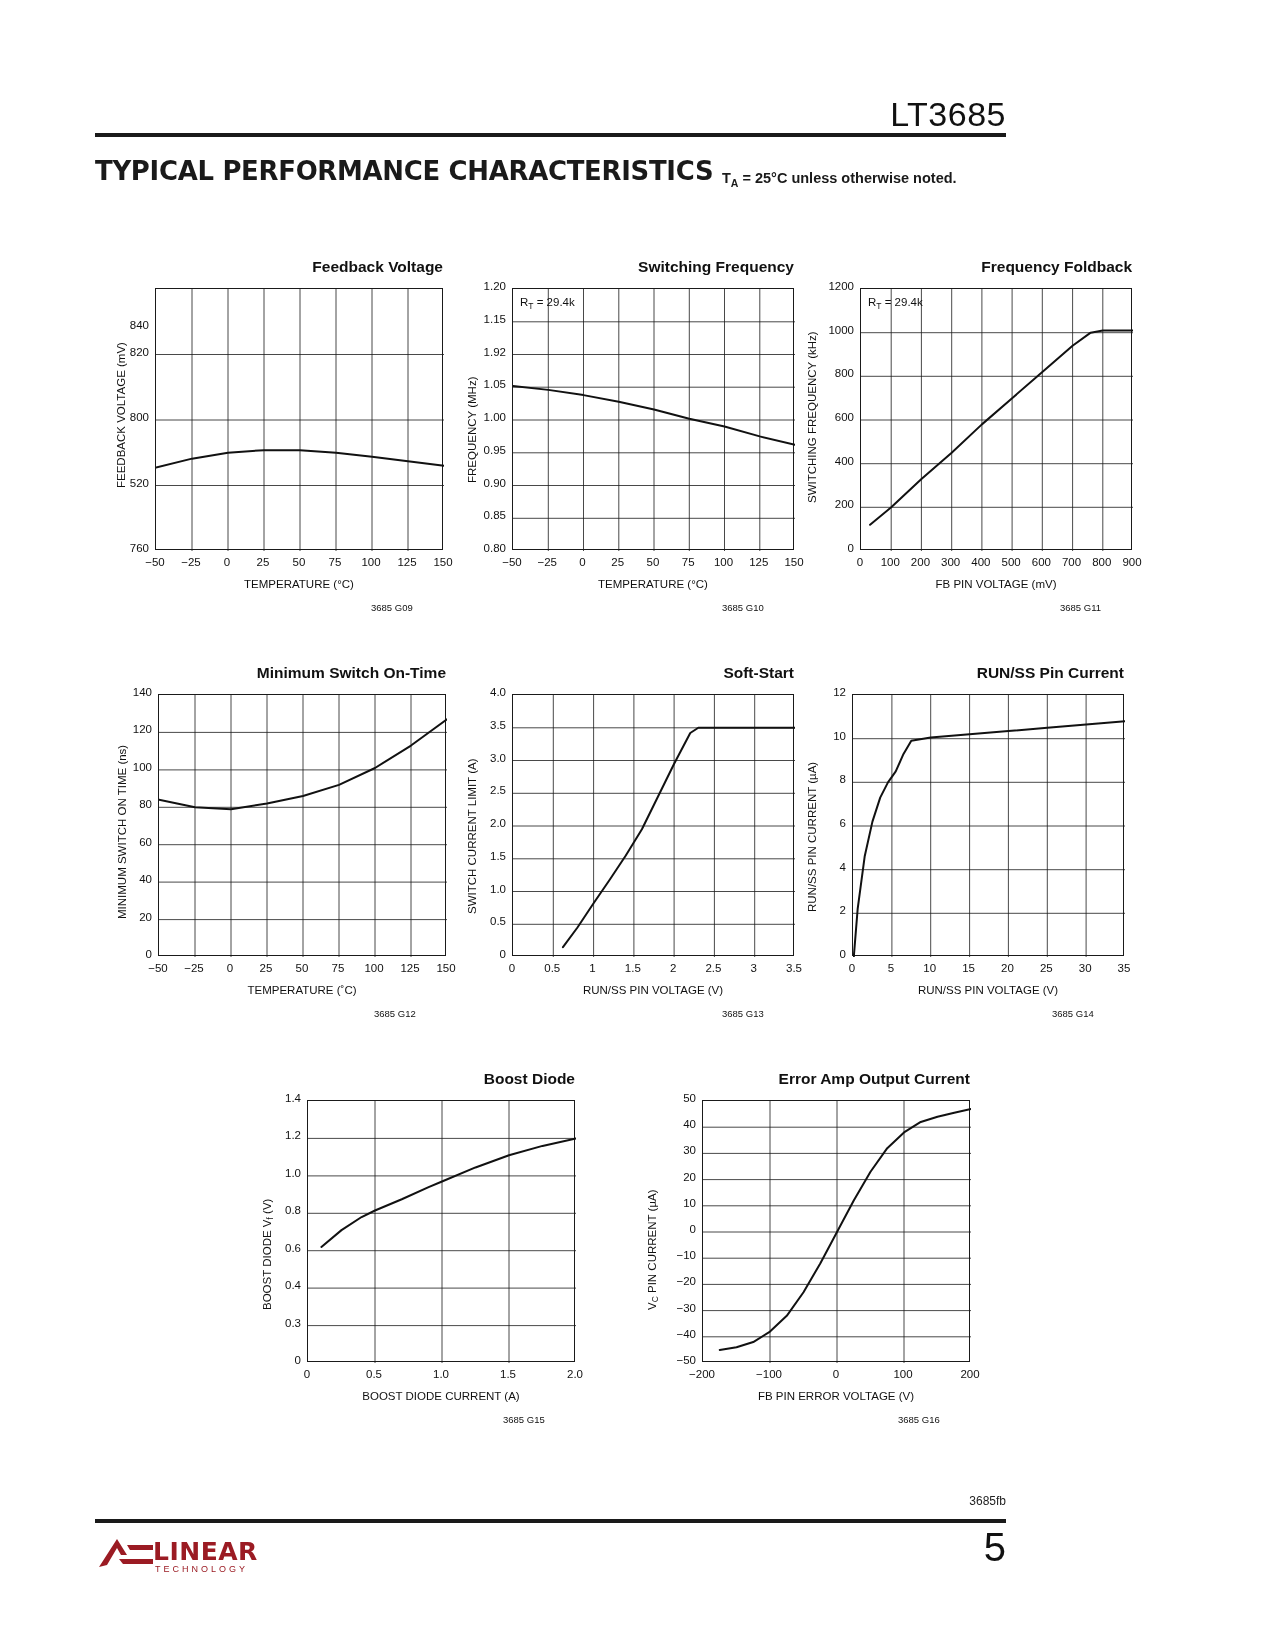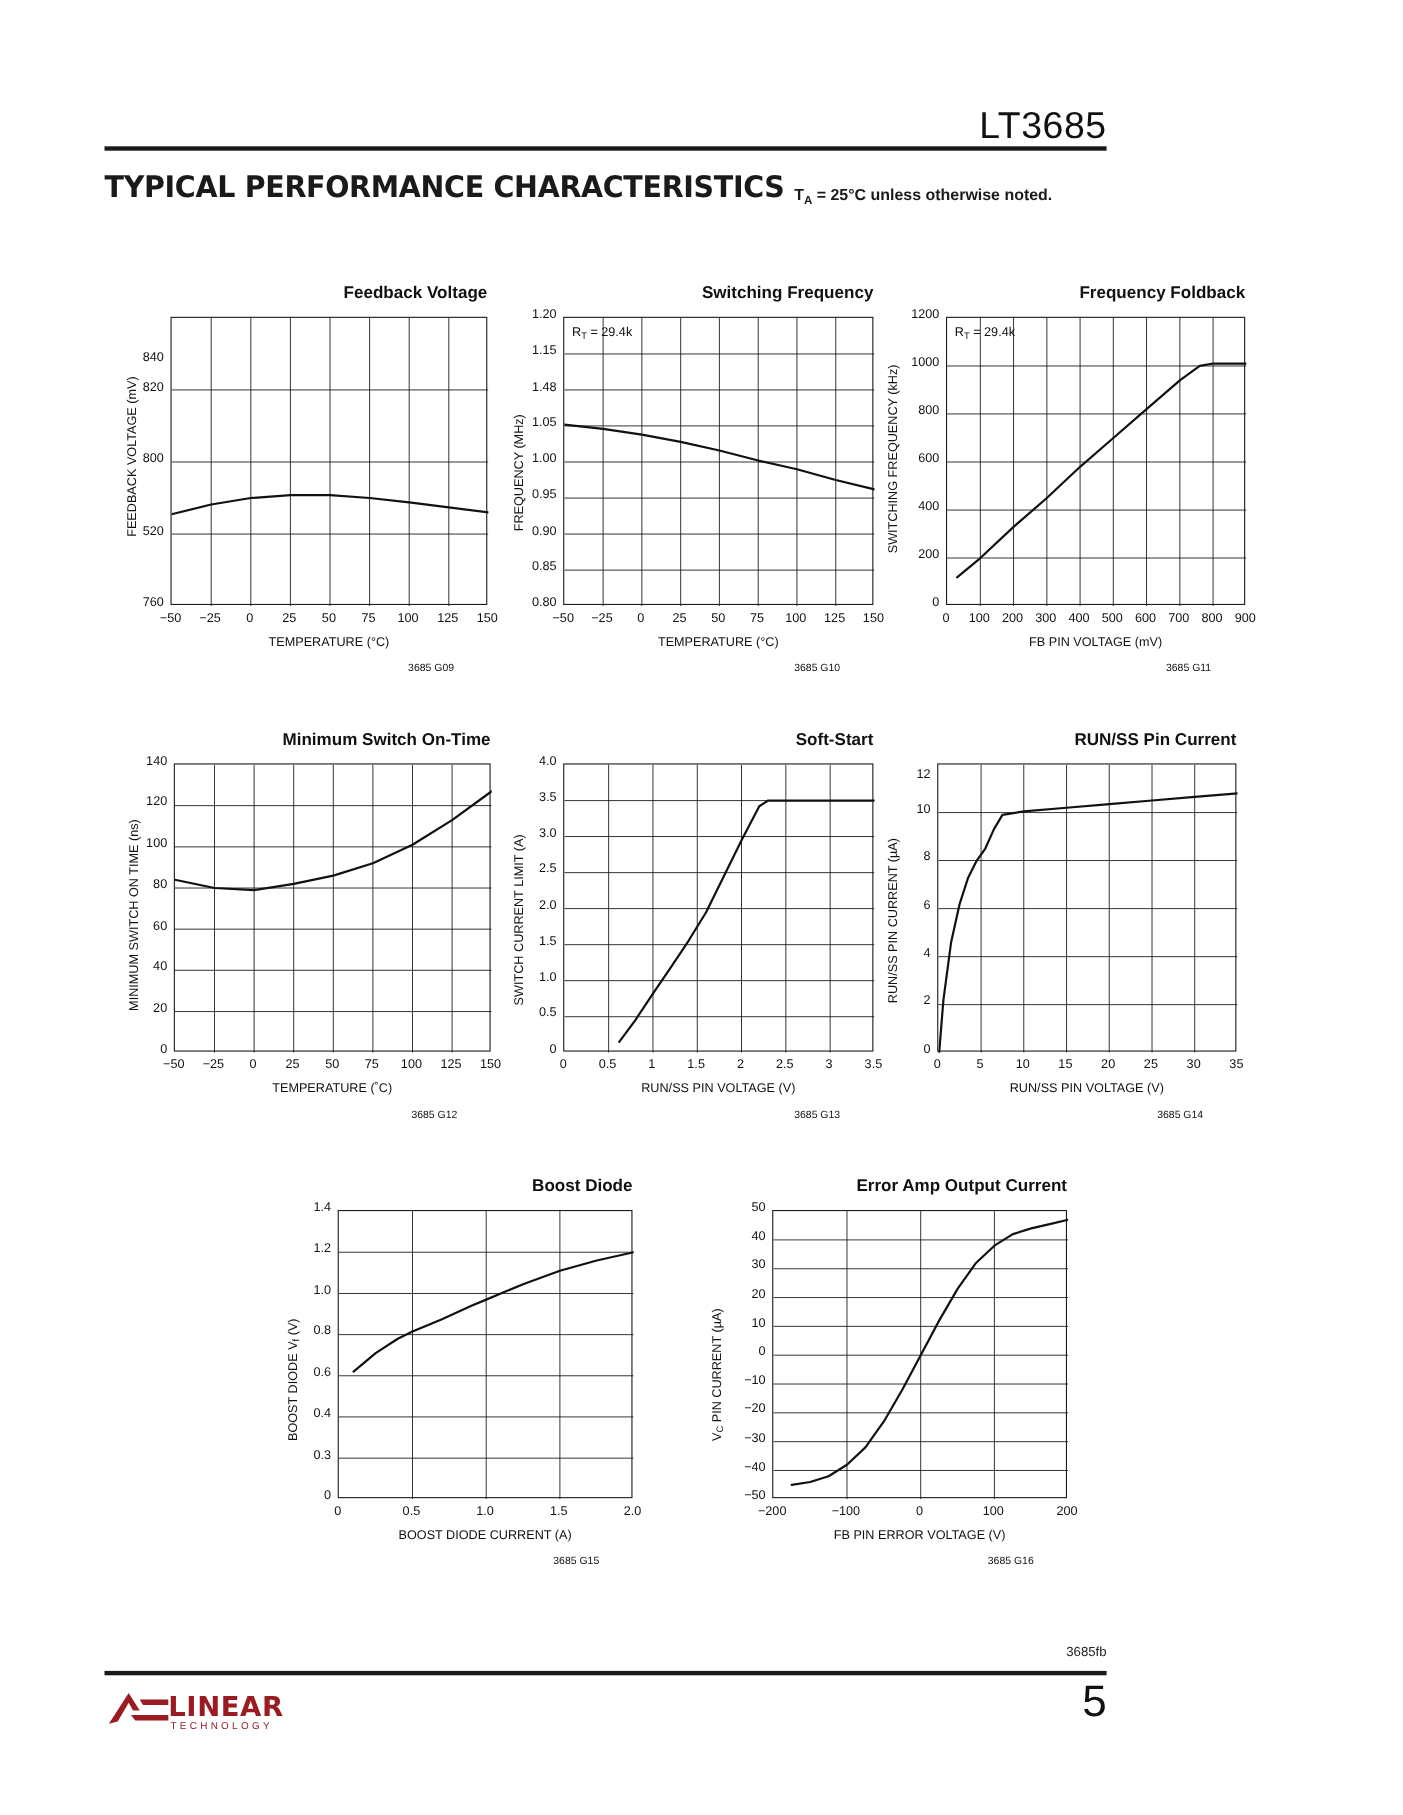--- a/index.html
+++ b/index.html
@@ -162,21 +162,21 @@
             <line x1="0" y1="32.8" x2="282" y2="32.8" stroke="#1a1a1a" stroke-width="0.8"></line>
             <path d="M0.00,96.94 L35.25,100.87 L70.50,106.11 L105.75,112.66 L141.00,120.52 L176.25,129.69 L211.50,137.55 L246.75,147.38 L282.00,155.89" fill="none" stroke="#111" stroke-width="2" stroke-linejoin="round" stroke-linecap="round"></path>
           </svg>
         </div>
         <div class="tick-y" style="left: 0px; width: 46px; top: 284px;">0.80</div>
         <div class="tick-y" style="left: 0px; width: 46px; top: 251.25px;">0.85</div>
         <div class="tick-y" style="left: 0px; width: 46px; top: 218.5px;">0.90</div>
         <div class="tick-y" style="left: 0px; width: 46px; top: 185.75px;">0.95</div>
         <div class="tick-y" style="left: 0px; width: 46px; top: 153px;">1.00</div>
         <div class="tick-y" style="left: 0px; width: 46px; top: 120.25px;">1.05</div>
-        <div class="tick-y" style="left: 0px; width: 46px; top: 87.5px;">1.48</div>
+        <div class="tick-y" style="left: 0px; width: 46px; top: 87.5px;">1.92</div>
         <div class="tick-y" style="left: 0px; width: 46px; top: 54.75px;">1.15</div>
         <div class="tick-y" style="left: 0px; width: 46px; top: 22px;">1.20</div>
         <div class="tick-x" style="left: 28px; width: 48px; top: 298px;">−50</div>
         <div class="tick-x" style="left: 63.25px; width: 48px; top: 298px;">−25</div>
         <div class="tick-x" style="left: 98.5px; width: 48px; top: 298px;">0</div>
         <div class="tick-x" style="left: 133.75px; width: 48px; top: 298px;">25</div>
         <div class="tick-x" style="left: 169px; width: 48px; top: 298px;">50</div>
         <div class="tick-x" style="left: 204.25px; width: 48px; top: 298px;">75</div>
         <div class="tick-x" style="left: 239.5px; width: 48px; top: 298px;">100</div>
         <div class="tick-x" style="left: 274.75px; width: 48px; top: 298px;">125</div>
@@ -327,21 +327,21 @@
             <line x1="0" y1="43.7" x2="272" y2="43.7" stroke="#1a1a1a" stroke-width="0.8"></line>
             <path d="M0.78,262.00 L4.66,213.97 L11.66,161.57 L19.43,126.63 L27.20,102.62 L34.97,87.33 L42.74,76.42 L50.51,58.95 L58.29,45.85 L77.71,42.57 L116.57,39.30 L155.43,36.03 L194.29,32.75 L233.14,29.47 L272.00,26.20" fill="none" stroke="#111" stroke-width="2" stroke-linejoin="round" stroke-linecap="round"></path>
           </svg>
         </div>
         <div class="tick-y" style="left: 0px; width: 46px; top: 284px;">0</div>
         <div class="tick-y" style="left: 0px; width: 46px; top: 240.333px;">2</div>
         <div class="tick-y" style="left: 0px; width: 46px; top: 196.667px;">4</div>
         <div class="tick-y" style="left: 0px; width: 46px; top: 153px;">6</div>
         <div class="tick-y" style="left: 0px; width: 46px; top: 109.333px;">8</div>
         <div class="tick-y" style="left: 0px; width: 46px; top: 65.6667px;">10</div>
-        <div class="tick-y" style="left: 0px; width: 46px; top: 22px; margin-top: 12px;">12</div>
+        <div class="tick-y" style="left: 0px; width: 46px; top: 22px;">12</div>
         <div class="tick-x" style="left: 28px; width: 48px; top: 298px;">0</div>
         <div class="tick-x" style="left: 66.8571px; width: 48px; top: 298px;">5</div>
         <div class="tick-x" style="left: 105.714px; width: 48px; top: 298px;">10</div>
         <div class="tick-x" style="left: 144.571px; width: 48px; top: 298px;">15</div>
         <div class="tick-x" style="left: 183.429px; width: 48px; top: 298px;">20</div>
         <div class="tick-x" style="left: 222.286px; width: 48px; top: 298px;">25</div>
         <div class="tick-x" style="left: 261.143px; width: 48px; top: 298px;">30</div>
         <div class="tick-x" style="left: 300px; width: 48px; top: 298px;">35</div>
         <div class="xlabel" style="left: 52px; width: 272px; top: 320px;">RUN/SS PIN VOLTAGE (V)</div>
         <div class="ylabel" style="left: 6px; top: 248px;">RUN/SS PIN CURRENT (µA)</div>

